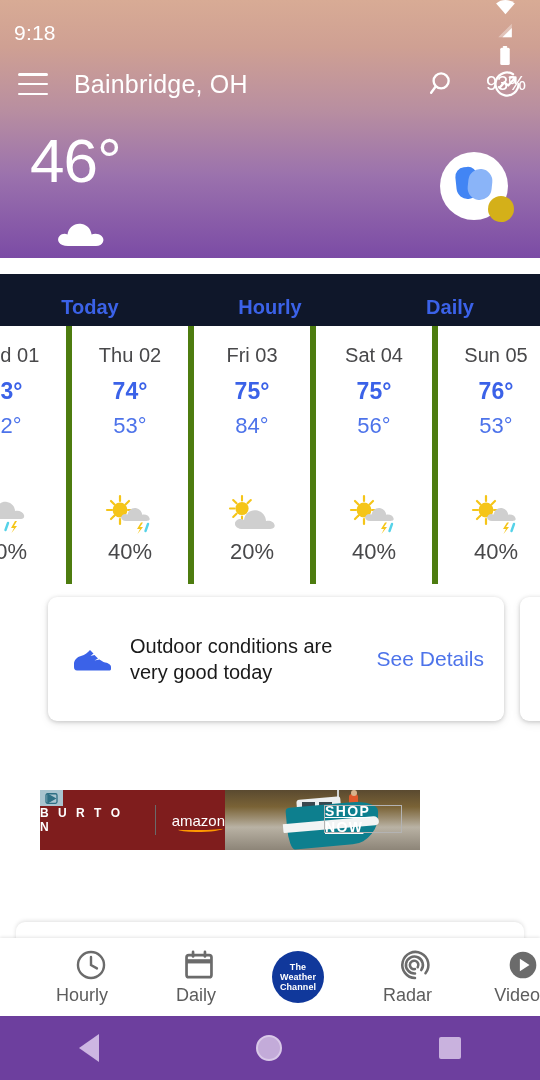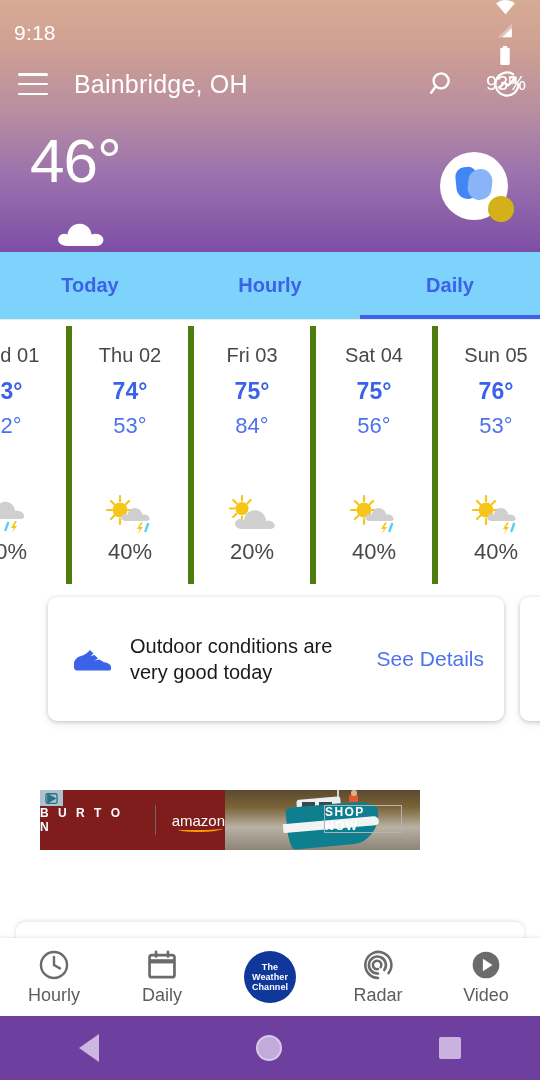--- a/index.html
+++ b/index.html
@@ -39,21 +39,21 @@
 
   .assistant {
     position:absolute; right:32px; top:152px;
     width:68px; height:68px; border-radius:50%; background:#fff;
   }
   .assist-blob1 { position:absolute; left:16px; top:15px; width:22px; height:32px; background:#4285f4; border-radius:12px 12px 14px 14px; transform:rotate(-6deg); }
   .assist-blob2 { position:absolute; left:28px; top:17px; width:24px; height:31px; background:#8ab4f8; border-radius:14px; transform:rotate(6deg); }
   .assist-dot { position:absolute; right:-6px; bottom:-2px; width:26px; height:26px; border-radius:50%; background:#d4b019; }
 
   
-  .tabs { position:absolute; top:252px; left:0; width:540px; height:68px; display:flex; background:#7dd3fc; border-bottom:1px solid #ececec; }
+  .tabs { position:absolute; top:274px; left:0; width:540px; height:68px; display:flex; background:#0f172a; border-bottom:1px solid #ececec; }
   .tab { flex:1; display:flex; align-items:center; justify-content:center; font-size:20px; color:#3b62e8; font-weight:600; cursor:pointer; position:relative; }
   .tab.active::after { content:""; position:absolute; left:0; right:0; bottom:0; height:4px; background:#3b62e8; }
 
   
   .forecast { position:absolute; top:326px; left:0; width:540px; height:258px; background:#fff; overflow:hidden; }
   .fc-track { display:flex; height:100%; margin-left:-56px; }
   .fc-col { width:122px; flex:0 0 122px; position:relative; border-left:6px solid #4d7c0f; display:flex; flex-direction:column; align-items:center; }
   .fc-col:first-child { border-left:none; }
   .fc-day { font-size:20px; color:#48484a; margin-top:18px; white-space:nowrap; }
   .fc-hi { font-size:23px; color:#3b62e8; font-weight:700; margin-top:11px; }
@@ -85,28 +85,28 @@
       linear-gradient(180deg,#5a4a30 0%, #7a6336 28%, #9a8b6e 46%, #b9b2a4 62%, #8d8578 100%); overflow:hidden; }
   .boat { position:absolute; left:62px; top:14px; width:92px; height:42px; background:#0d7f8e; border-radius:4px 26px 28px 6px / 4px 10px 30px 22px; transform:rotate(-5deg); }
   .boat-cabin { position:absolute; left:72px; top:8px; width:44px; height:20px; background:#eceff0; border-radius:3px; transform:rotate(-5deg); }
   .boat-win { position:absolute; left:77px; top:12px; width:13px; height:9px; background:#39484f; }
   .boat-win2 { position:absolute; left:94px; top:12px; width:13px; height:9px; background:#39484f; }
   .boat-hull-w { position:absolute; left:58px; top:30px; width:96px; height:9px; background:#f2f4f4; border-radius:0 18px 14px 4px; transform:rotate(-5deg); }
   .fisher { position:absolute; left:124px; top:4px; width:9px; height:20px; background:#e0592b; border-radius:3px; }
   .fisher-head { position:absolute; left:126px; top:0px; width:6px; height:6px; background:#d8b48c; border-radius:50%; }
   .mast { position:absolute; left:112px; top:-2px; width:2px; height:16px; background:#cfd3d4; }
   .ad-shop { position:absolute; right:18px; top:15px; width:78px; height:28px; border:1px solid #b3b3b3; display:flex; align-items:center; justify-content:center; }
-  .ad-shop span { font-size:12px; color:#fff; letter-spacing:1.4px; font-weight:700; }
+  .ad-shop span { font-size:14px; color:#fff; letter-spacing:1.4px; font-weight:700;text-decoration:underline; }
 
   
   .partial-card { position:absolute; top:922px; left:16px; width:508px; height:40px; background:#fff; border-radius:9px 9px 0 0; box-shadow:0 -1px 4px rgba(0,0,0,.13); }
 
   
   .bottomnav { position:absolute; top:938px; left:0; width:540px; height:78px; background:#fff; display:flex; align-items:center; box-shadow:0 -1px 3px rgba(0,0,0,.10); z-index:5; }
-  .nav-item { flex:1; display:flex; flex-direction:column; align-items:center; justify-content:center; cursor:pointer; gap:3px; }
+  .nav-item { flex:1; display:flex; flex-direction:column; align-items:flex-end; justify-content:center; cursor:pointer; gap:3px; }
   .nav-label { font-size:18px; color:#5d5d5d; }
   .tw-logo { width:52px; height:52px; border-radius:50%; background:#10389b; display:flex; flex-direction:column; align-items:center; justify-content:center; line-height:10px; }
   .tw-logo b { color:#fff; font-size:9px; font-weight:700; letter-spacing:.1px; }
 
   
   .androidnav { position:absolute; bottom:0; left:0; width:540px; height:64px; background:#6d3f9e; display:flex; align-items:center; justify-content:space-around; }
   .an-back { width:0; height:0; border-top:14px solid transparent; border-bottom:14px solid transparent; border-right:20px solid #cdb6e2; }
   .an-home { width:26px; height:26px; border-radius:50%; background:#c3abd9; border:2px solid #d9c9e8; }
   .an-recent { width:22px; height:22px; background:#c9b2de; border-radius:2px; }
 </style>

